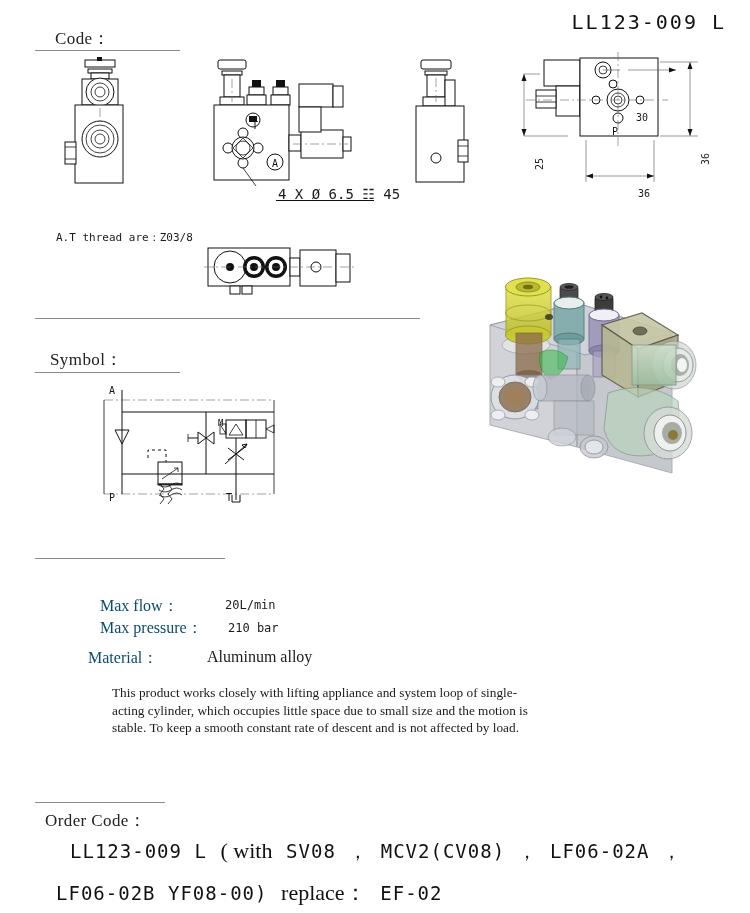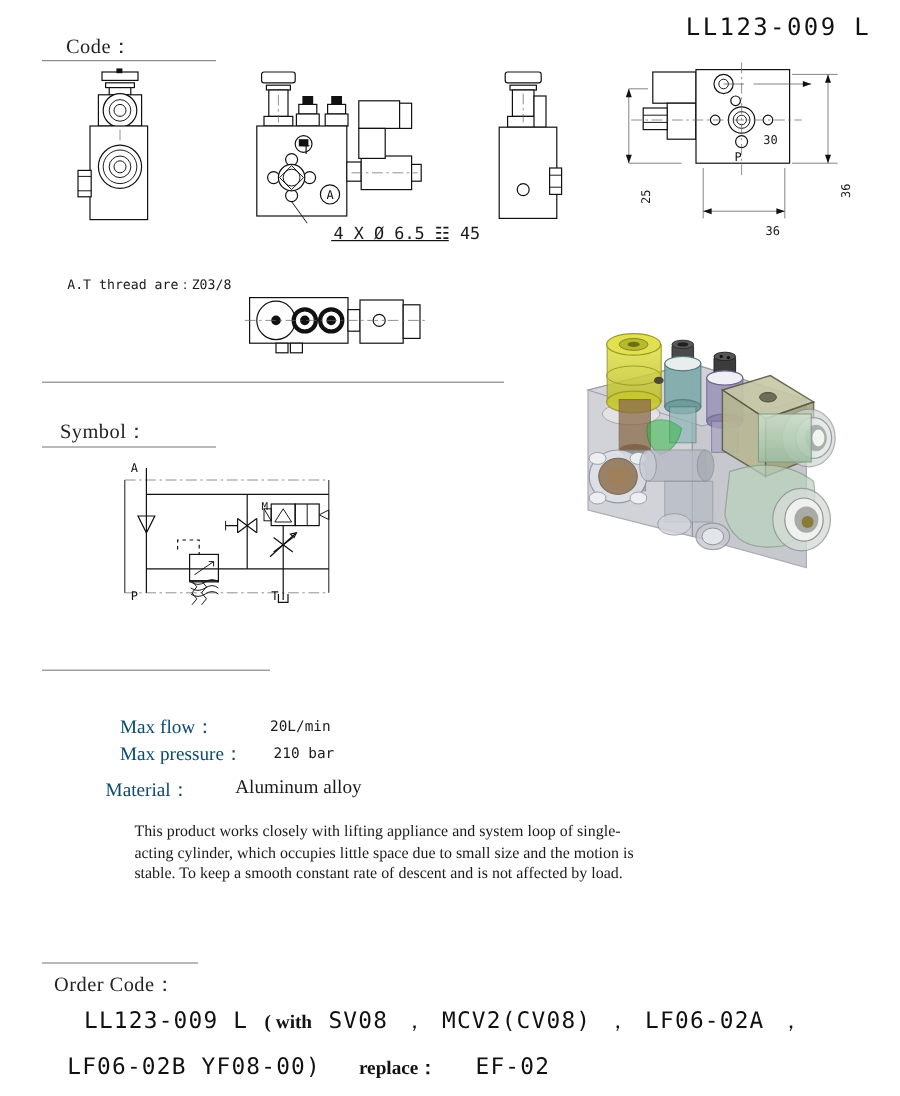--- a/index.html
+++ b/index.html
@@ -94,21 +94,21 @@
   }
 
   
   .order-line{
     position:absolute;
     font-family:"DejaVu Sans Mono",monospace;
     color:#111;
     white-space:nowrap;
   }
   .oc-mono{font-family:"DejaVu Sans Mono",monospace;font-size:19px;letter-spacing:1px;}
-  .oc-serif{font-family:"Liberation Serif",serif;font-size:16px;font-weight:bold;}
+  .oc-serif{font-family:"Liberation Serif",serif;font-size:22px;}
 
   
   .watermark{
     position:absolute;
     left:430px;top:856px;
     font-family:"Liberation Sans",sans-serif;
     font-size:46px;
     color:#f0f0f0;
     letter-spacing:3px;
     font-weight:700;
@@ -452,33 +452,33 @@
 
   <div class="sec-rule" style="left:35px;top:558px;width:190px;"></div>
 
   <div class="abs tp-label" style="left:100px;top:596px;">Max flow：</div>
   <div class="abs tp-value" style="left:225px;top:598px;">20L/min</div>
 
   <div class="abs tp-label" style="left:100px;top:618px;">Max pressure：</div>
   <div class="abs tp-value" style="left:228px;top:621px;">210 bar</div>
 
   <div class="abs tp-label" style="left:88px;top:648px;">Material：</div>
-  <div class="abs tp-value-serif" style="left:196px;top:648px;">Aluminum alloy</div>
+  <div class="abs tp-value-serif" style="left:207px;top:648px;">Aluminum alloy</div>
 
   <div class="desc">This product works closely with lifting appliance and system loop of single-acting cylinder, which occupies little space due to small size and the motion is stable.  To keep a smooth constant rate of descent and is not affected by load.</div>
 
   <div class="abs sec-title" style="left:45px;top:809px;">Order Code：</div>
   <div class="sec-rule" style="left:35px;top:802px;width:130px;"></div>
 
 
   <div class="order-line" style="left:70px;top:838px;">
     <span class="oc-mono">LL123-009 L</span>
     <span class="oc-serif" style="margin:0 4px;">( with</span>
     <span class="oc-mono">SV08 ，  MCV2(CV08) ， LF06-02A ，</span>
   </div>
 
   <div class="order-line" style="left:56px;top:878px;">
     <span class="oc-mono">LF06-02B  YF08-00)</span>
-    <span class="oc-serif" style="margin:0 22px;">replace：</span>
+    <span class="oc-serif" style="margin:0 4px;">replace：</span>
     <span class="oc-mono">EF-02</span>
   </div>
 
 </div>
 
 </body></html>

